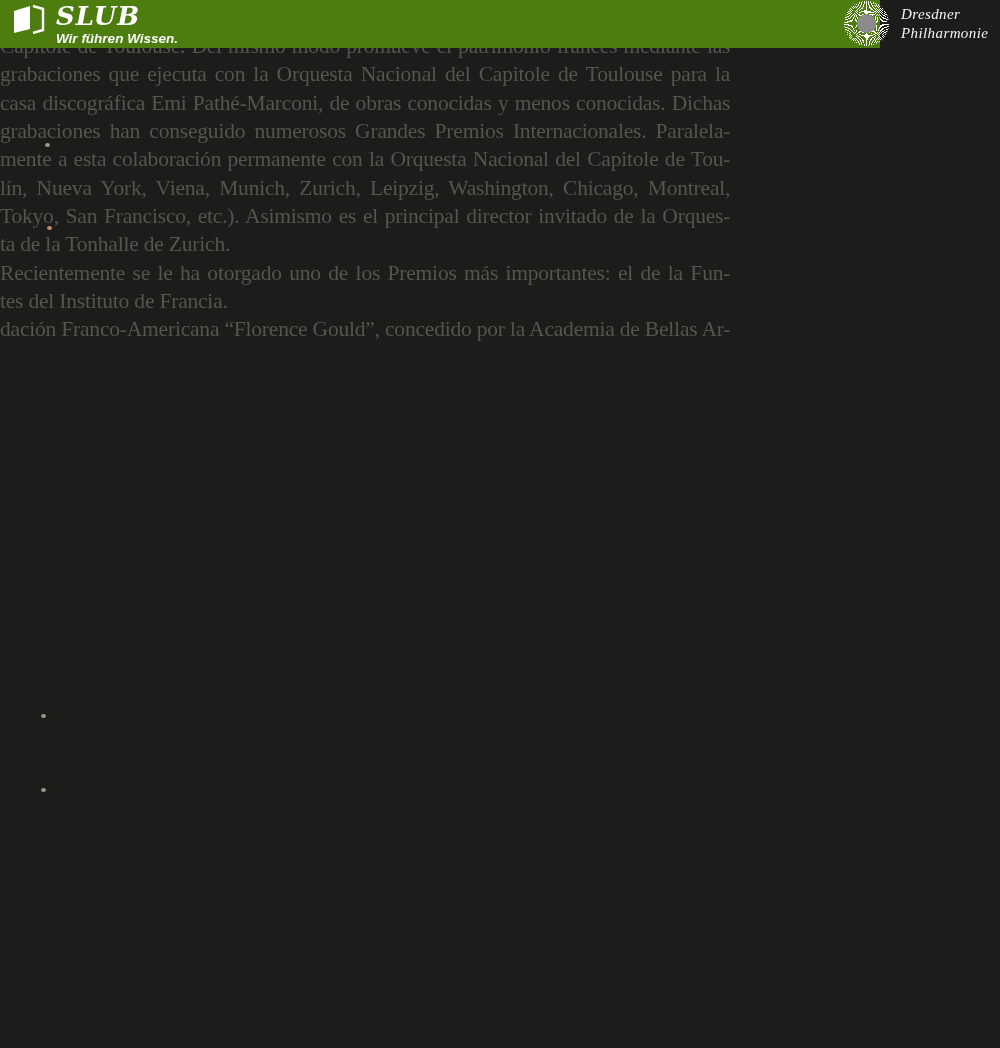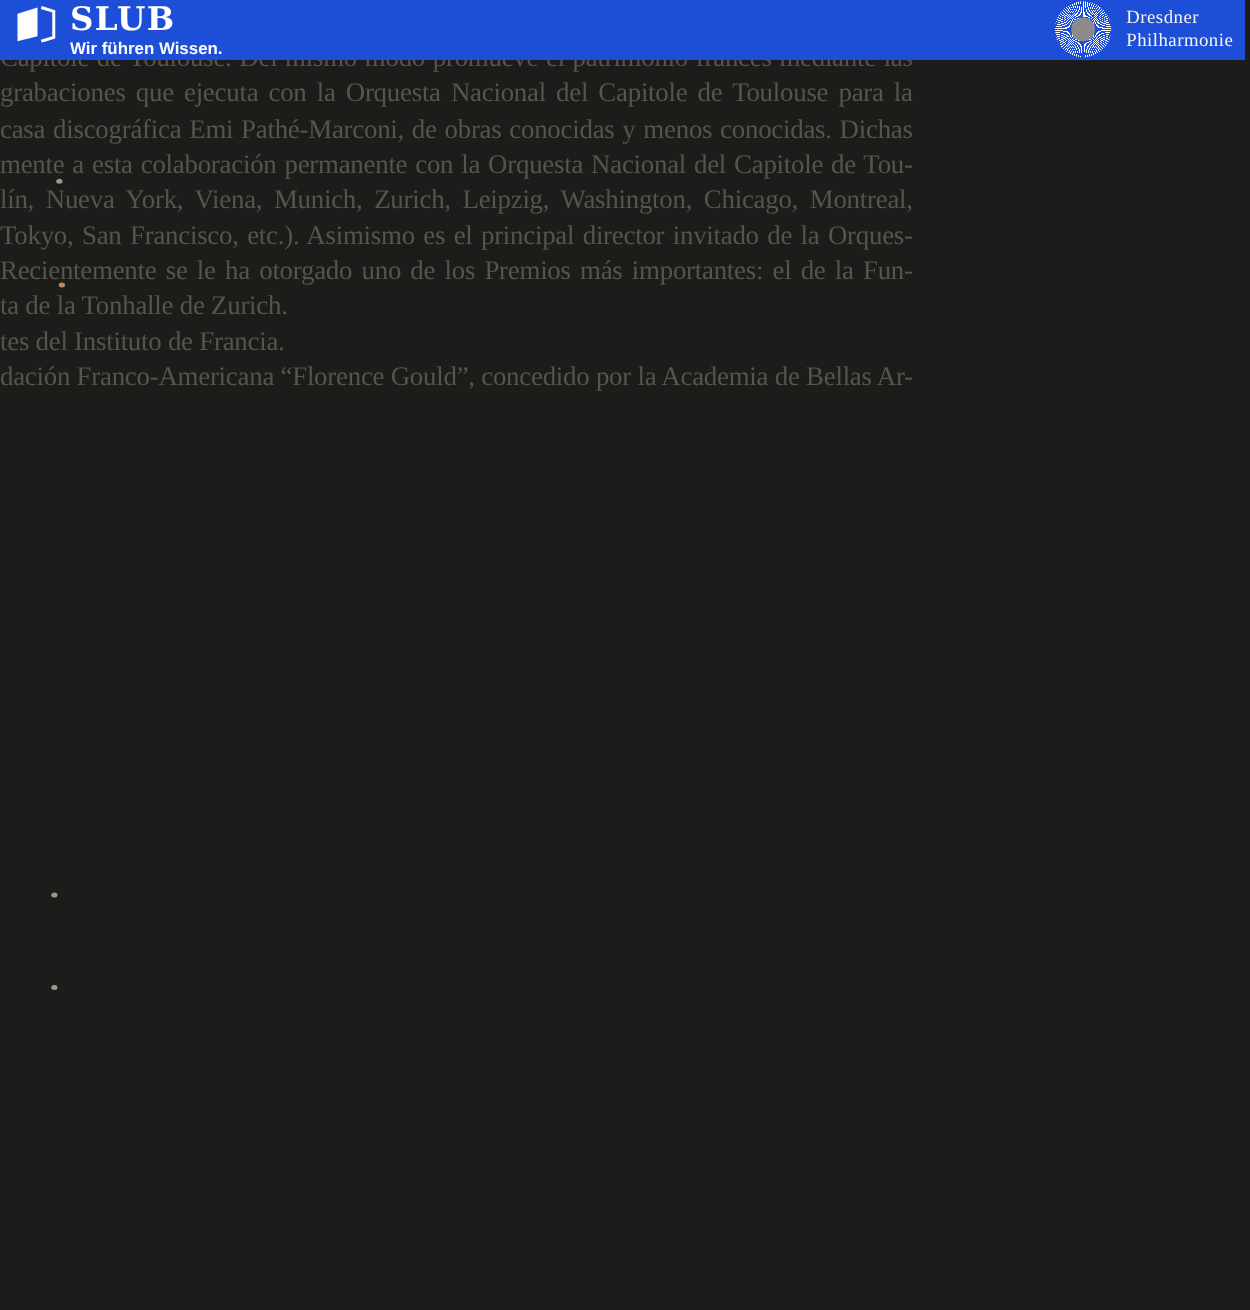--- a/index.html
+++ b/index.html
@@ -41,21 +41,21 @@
   .text-block{position:absolute;left:97;top:268;width:812;color:#56544b;
               font-size:21.5px;line-height:28.35px;letter-spacing:-0.2px;margin-top:32px;}
   .tline{text-align:justify;text-align-last:justify;white-space:normal;}
   .tline.pend{text-align-last:left;}
 
   
   .staple{position:absolute;width:5px;height:4px;border-radius:50%;background:#9d9788;}
   .staple.s2{background:#c08a64;}
 
   
-  .footer{position:absolute;left:0;top:1000;width:996px;height:48px;background:#1d4ed8;}
+  .footer{position:absolute;left:0;top:1000;width:880px;height:48px;background:#4d7c0f;font-style:italic;}
   .slub-icon{position:absolute;left:12px;top:4px;}
   .slub-word{position:absolute;left:56px;top:1px;color:#ffffff;
              font-family:"DejaVu Serif",serif;font-weight:bold;font-size:26px;
              letter-spacing:1px;line-height:30px;}
   .slub-tag{position:absolute;left:56px;top:31px;color:#fcfcfb;
             font-family:"Liberation Sans",sans-serif;font-weight:600;font-size:13.5px;text-align:right;}
   .star{position:absolute;left:844px;top:1px;width:45px;height:45px;border-radius:50%;
         background:repeating-conic-gradient(#ffffff 0deg 1.7deg,rgba(139,139,139,0) 1.7deg 4.6deg);}
   .star-hole{position:absolute;inset:13px;border-radius:50%;background:#8b8b8b;}
   .phil-text{position:absolute;left:901px;top:5px;color:#f4f4f1;
@@ -79,25 +79,26 @@
     <div class="ghost-heading">Ludwig van Beethoven. Sinfonía 'Pastoral'</div>
     <div class="ghost-par"></div>
   </div>
 
   <div class="orange-bar"></div>
 
   <div class="text-block">
     <div class="tline">Capitole de Toulouse. Del mismo modo promueve el patrimonio francés mediante las</div>
     <div class="tline">grabaciones que ejecuta con la Orquesta Nacional del Capitole de Toulouse para la</div>
     <div class="tline">casa discográfica Emi Pathé-Marconi, de obras conocidas y menos conocidas. Dichas</div>
+    <div class="tline">grabaciones han conseguido numerosos Grandes Premios Internacionales. Paralela-</div>
     <div class="tline">mente a esta colaboración permanente con la Orquesta Nacional del Capitole de Tou-</div>
     <div class="tline">lín, Nueva York, Viena, Munich, Zurich, Leipzig, Washington, Chicago, Montreal,</div>
     <div class="tline">Tokyo, San Francisco, etc.). Asimismo es el principal director invitado de la Orques-</div>
+    <div class="tline pend">ta de la Tonhalle de Zurich.</div>
     <div class="tline">Recientemente se le ha otorgado uno de los Premios más importantes: el de la Fun-</div>
-    <div class="tline pend">ta de la Tonhalle de Zurich.</div>
     <div class="tline pend">tes del Instituto de Francia.</div>
     <div class="tline">dación Franco-Americana “Florence Gould”, concedido por la Academia de Bellas Ar-</div>
   </div>
 
   <div class="staple" style="left:45px;top:143px;"></div>
   <div class="staple s2" style="left:47px;top:226px;"></div>
   <div class="staple" style="left:41px;top:714px;"></div>
   <div class="staple" style="left:41px;top:788px;"></div>
 
   <div class="footer">

